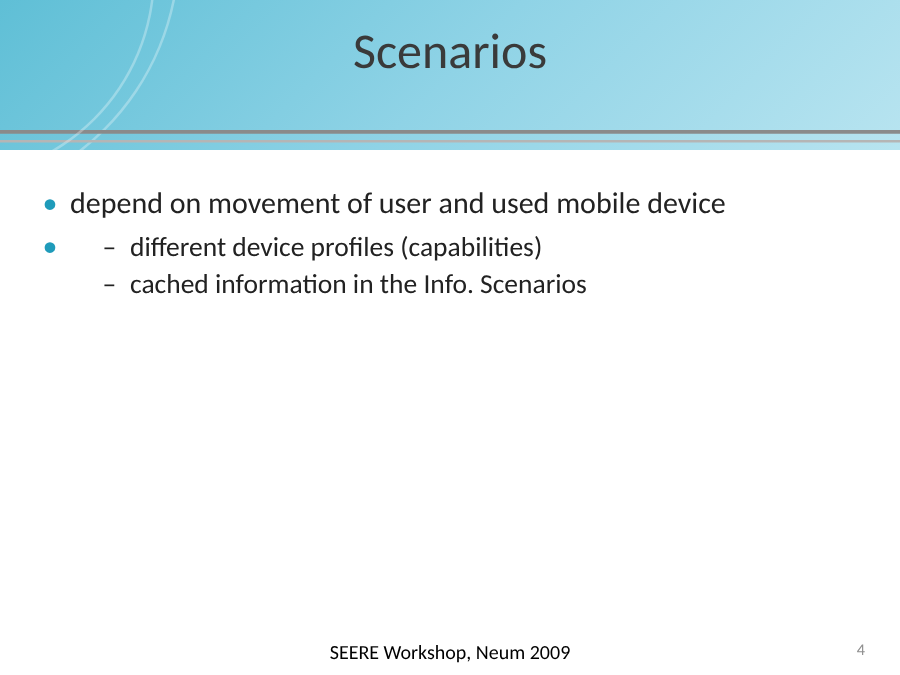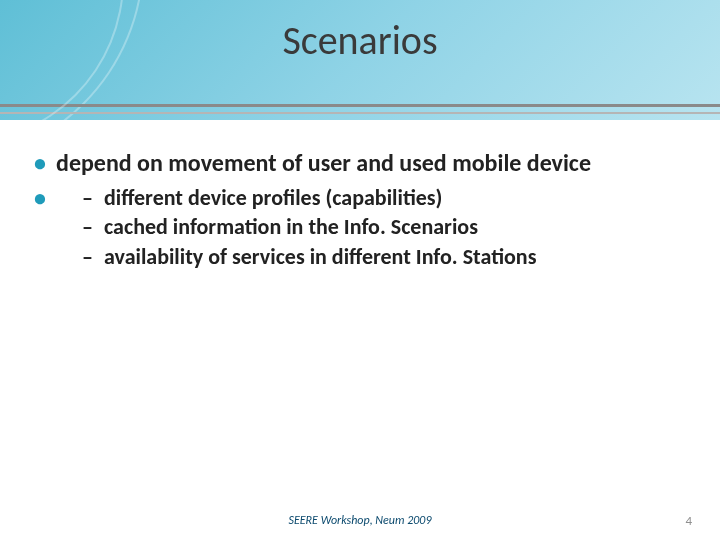--- a/index.html
+++ b/index.html
@@ -75,21 +75,20 @@
     }
     ul.lvl1 {
       list-style: none;
     }
     ul.lvl1 > li {
       position: relative;
       padding-left: 26px;
       font-size: 24px;
       line-height: 1.28;
       margin-bottom: 4px;
-      font-weight: bold;
     }
     ul.lvl1 > li::before {
       content: '•';
       position: absolute;
       left: 4px;
       top: 0;
       color: #1f9bba;
       font-size: 24px;
     }
     ul.lvl2 {
@@ -118,23 +117,22 @@
       width: 100%;
       padding: 0 28px;
       display: flex;
       justify-content: space-between;
       align-items: baseline;
     }
     .footer-center {
       position: absolute;
       left: 50%;
       transform: translateX(-50%);
-      font-size: 12px;
-      color: #0c4a6e;
-      font-style: italic;
+      font-size: 16px;
+      color: #000000;
     }
     .footer-right {
       margin-left: auto;
       font-size: 13px;
       color: #8f8f8f;
     }
   </style>
 </head>
 <body>
 
@@ -146,21 +144,20 @@
   <div class="underline2"></div>
 </div>
 
 <div class="content">
   <ul class="lvl1">
     <li>depend on movement of user and used mobile device</li>
     <li>
       <ul class="lvl2">
         <li>different device profiles (capabilities)</li>
         <li>cached information in the Info. Scenarios</li>
-        <li>availability of services in different Info. Stations</li>
       </ul>
     </li>
   </ul>
 </div>
 
 <div class="footer">
   <span class="footer-center">SEERE Workshop, Neum 2009</span>
   <span class="footer-right">4</span>
 </div>
 

